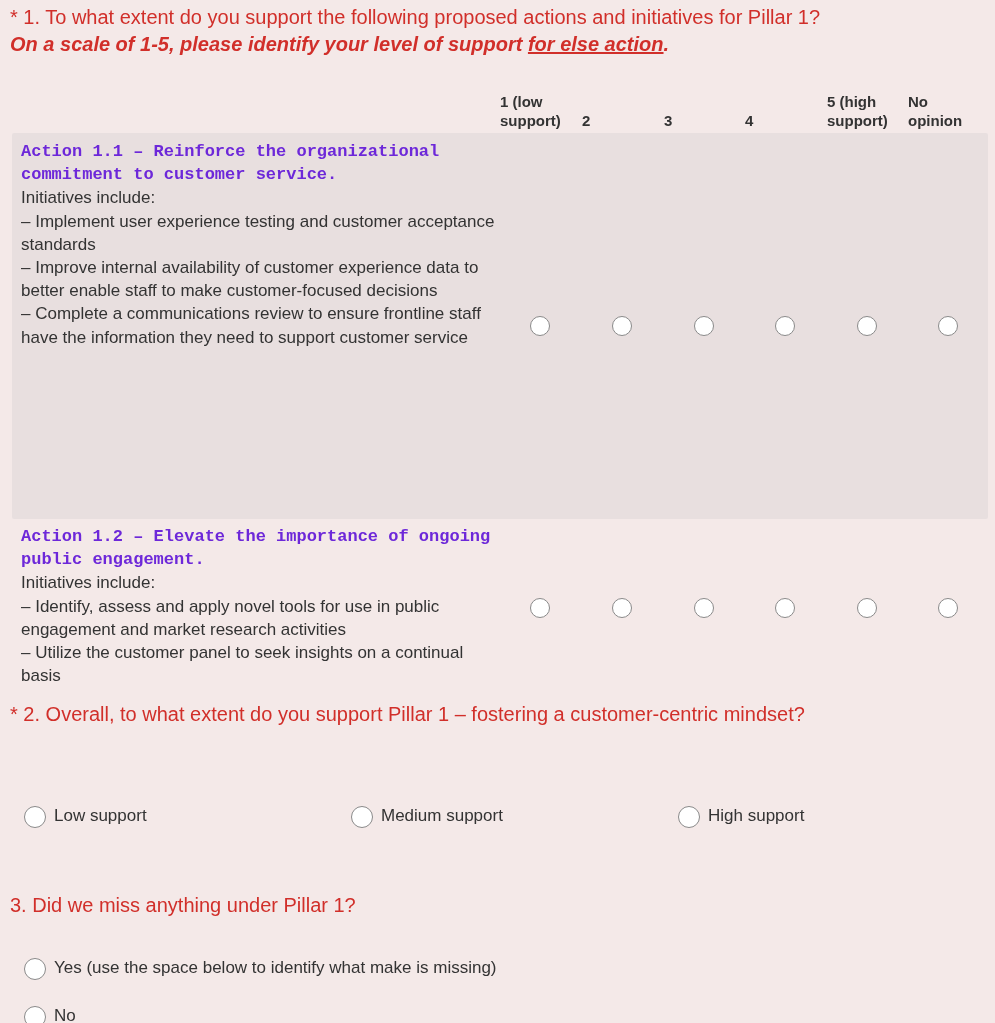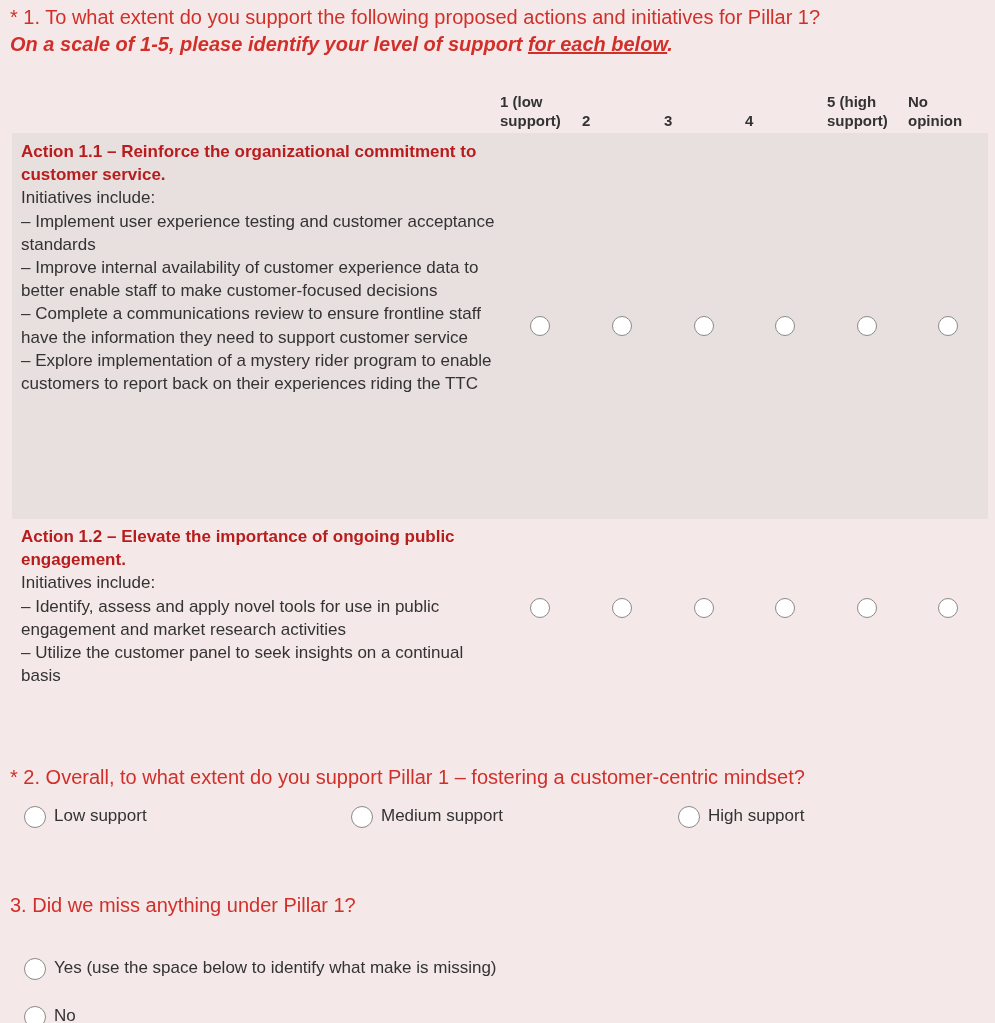--- a/index.html
+++ b/index.html
@@ -29,41 +29,41 @@
   }
   .row.shaded { background: #e8dfdf; border-radius: 2px; }
   .row1 { top: 133px; height: 386px; }
   .row2 { top: 521px; height: 170px; }
   .row-text {
     position: absolute; left: 9px; width: 485px;
     font-size: 17px; line-height: 23.2px; color: #333;
   }
   .row1 .row-text { top: 7px; }
   .row2 .row-text { top: 4px; }
-  .row-text b { color: #b91c1c; }
+  .row-text b { color: #6d28d9; font-family: Liberation Mono, monospace; }
   .row-text .line { display: block; }
   .radio {
     position: absolute; width: 20px; height: 20px; border-radius: 50%;
     border: 1.5px solid #8a8a8a; background: #fff; box-sizing: border-box;
     cursor: pointer;
   }
-  .q2-title { top: 766px; }
+  .q2-title { top: 703px; }
   .q3-title { top: 894px; }
   .opt {
     position: absolute; display: flex; align-items: flex-start; white-space: nowrap;
     font-size: 17px; color: #333;
   }
   .opt .radio { position: static; width: 22px; height: 22px; margin-right: 8px; }
 </style>
 </head>
 <body>
 
 <div>
   <div class="q-title q1-title">* 1. To what extent do you support the following proposed actions and initiatives for Pillar 1?</div>
-  <div class="q1-sub"><span>On a scale of 1-5, please identify your level of support </span><span class="ul">for each below</span><span>.</span></div>
+  <div class="q1-sub"><span>On a scale of 1-5, please identify your level of support </span><span class="ul">for else action</span><span>.</span></div>
 
   <div class="col-head" style="left:540px">
       <div>1 (low</div>
       <div>support)</div>
     </div>
   <div class="col-head" style="left:622px">
       <div>&nbsp;</div>
       <div>2</div>
     </div>
   <div class="col-head" style="left:704px">
@@ -83,21 +83,20 @@
       <div>opinion</div>
     </div>
 
   <div class="row shaded row1">
     <div class="row-text">
       <b class="line">Action 1.1 – Reinforce the organizational commitment to customer service.</b>
       <span class="line">Initiatives include:</span>
       <span class="line">– Implement user experience testing and customer acceptance standards</span>
       <span class="line">– Improve internal availability of customer experience data to better enable staff to make customer-focused decisions</span>
       <span class="line">– Complete a communications review to ensure frontline staff have the information they need to support customer service</span>
-      <span class="line">– Explore implementation of a mystery rider program to enable customers to report back on their experiences riding the TTC</span>
     </div>
     <span class="radio" style="left:518px; top:183px"></span>
     <span class="radio" style="left:600px; top:183px"></span>
     <span class="radio" style="left:682px; top:183px"></span>
     <span class="radio" style="left:763px; top:183px"></span>
     <span class="radio" style="left:845px; top:183px"></span>
     <span class="radio" style="left:926px; top:183px"></span>
   </div>
 
   <div class="row row2">

